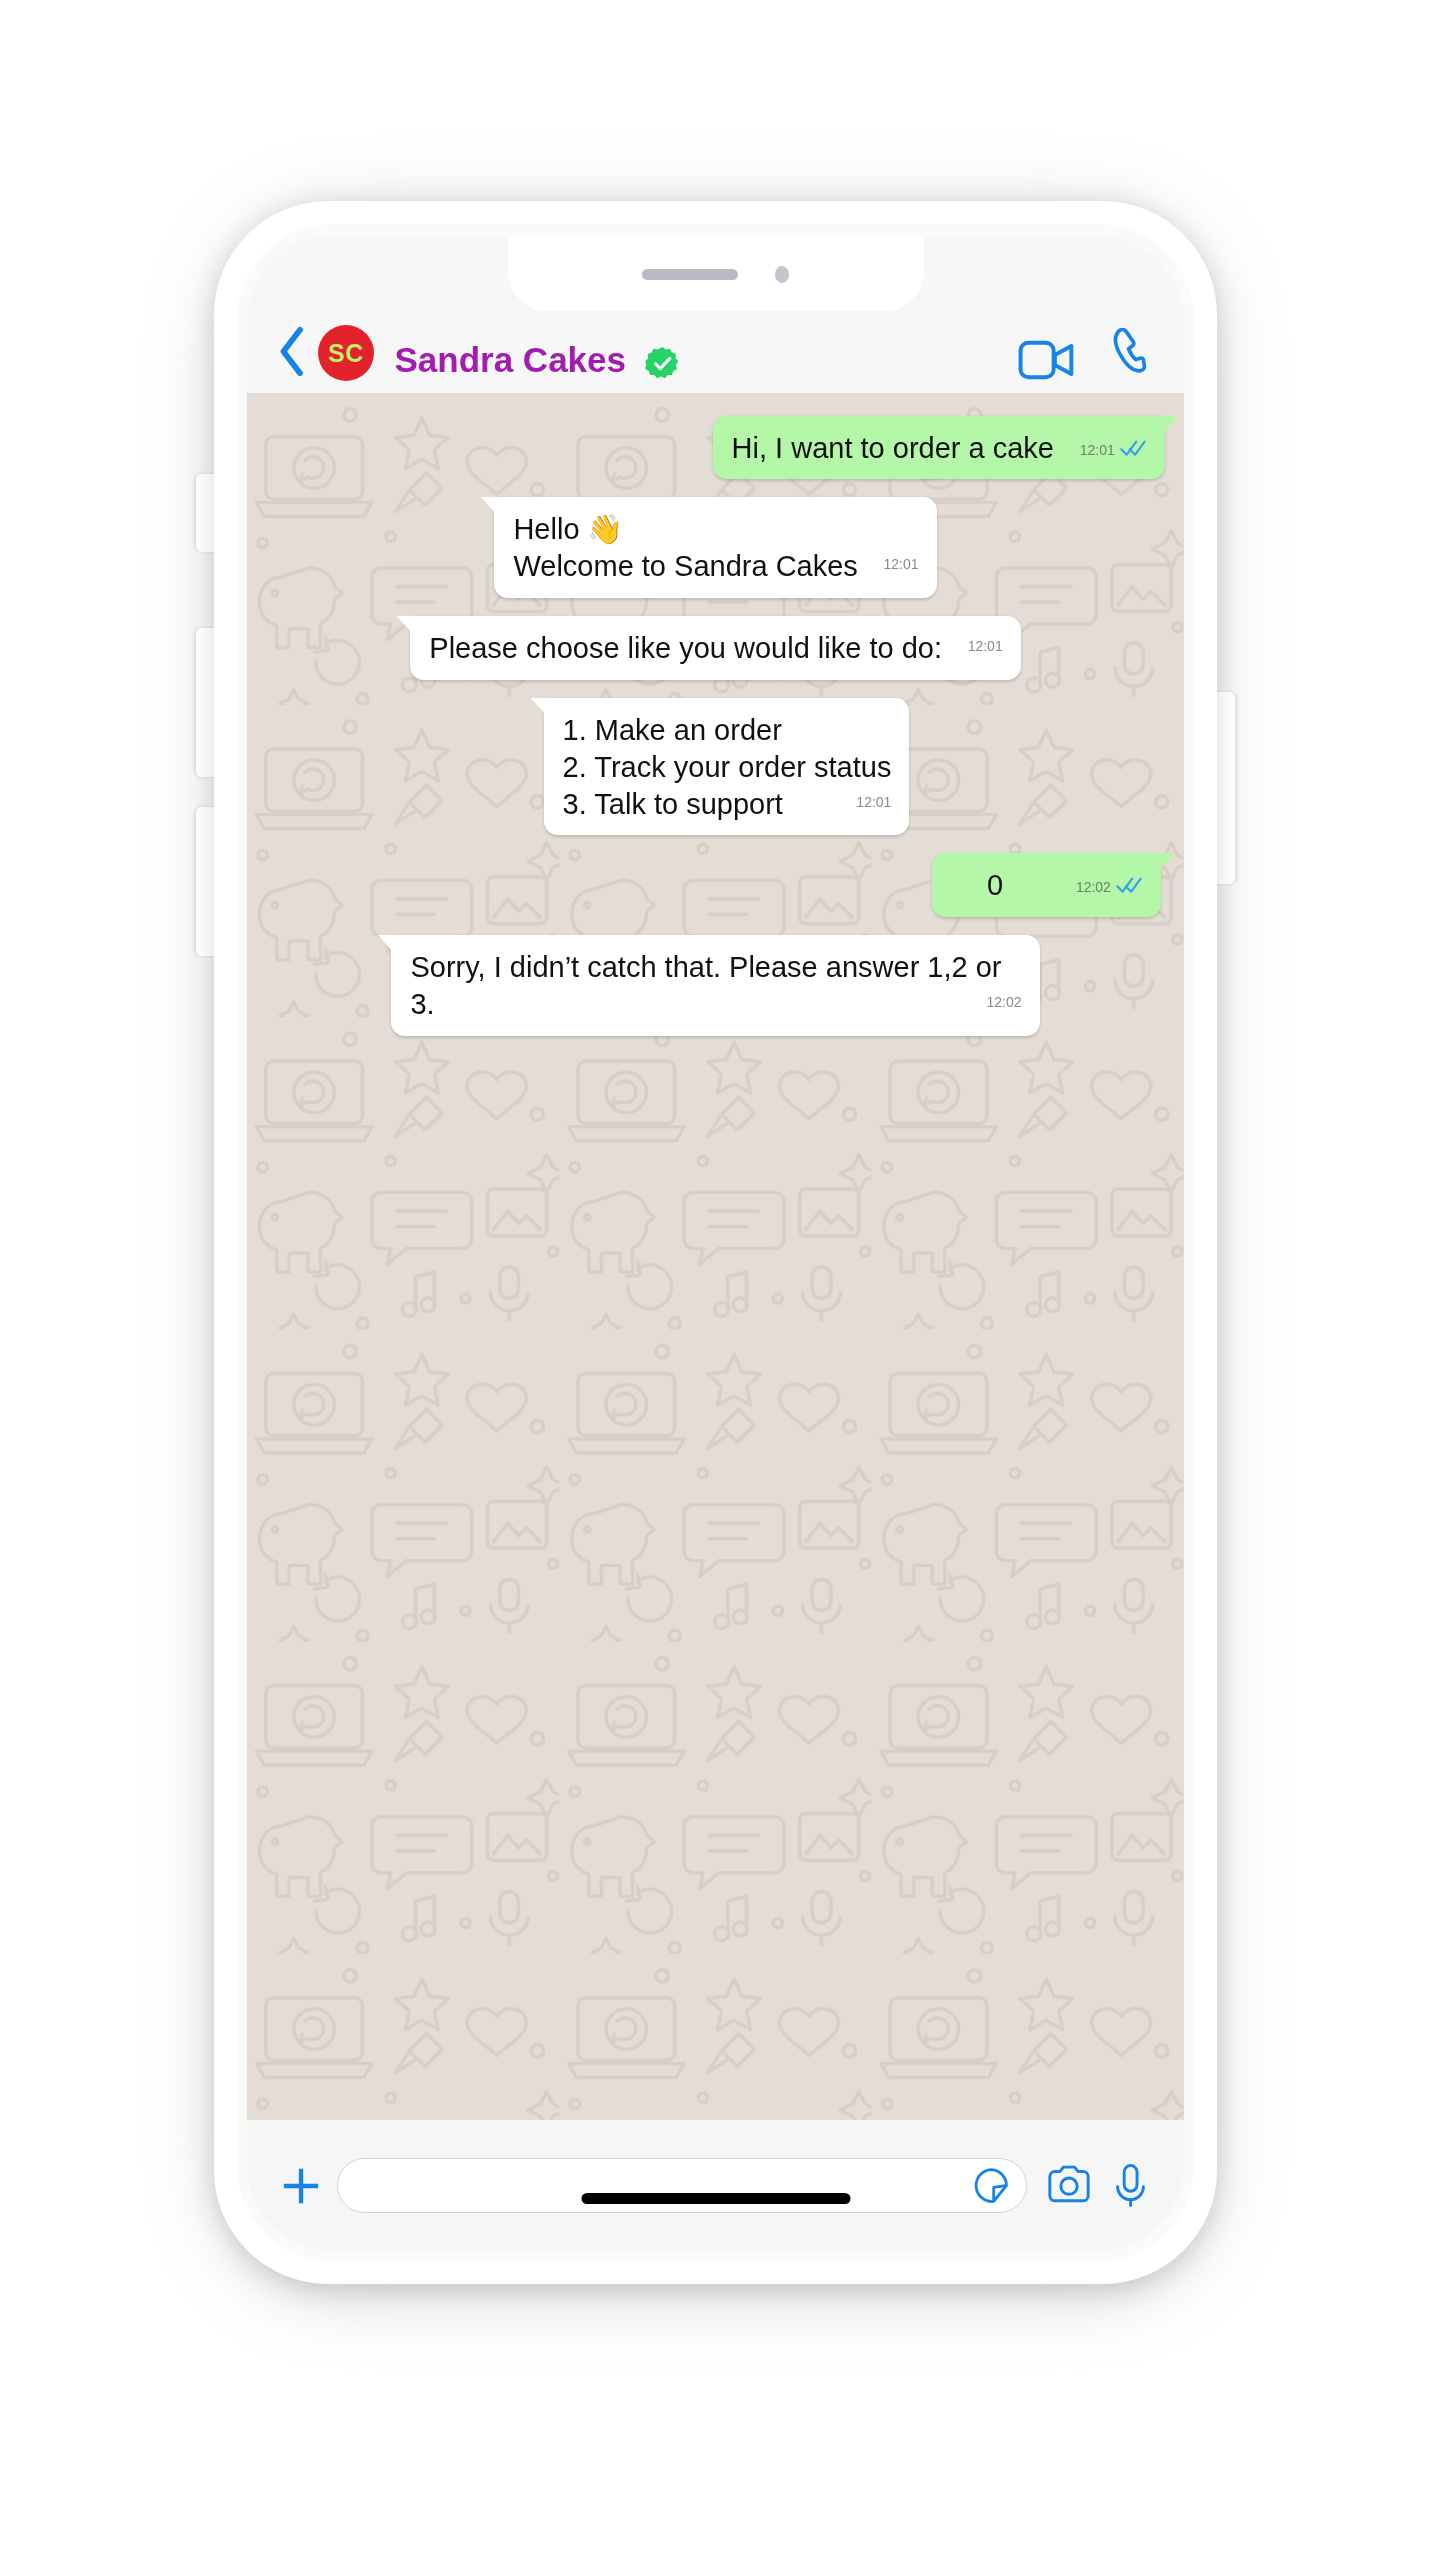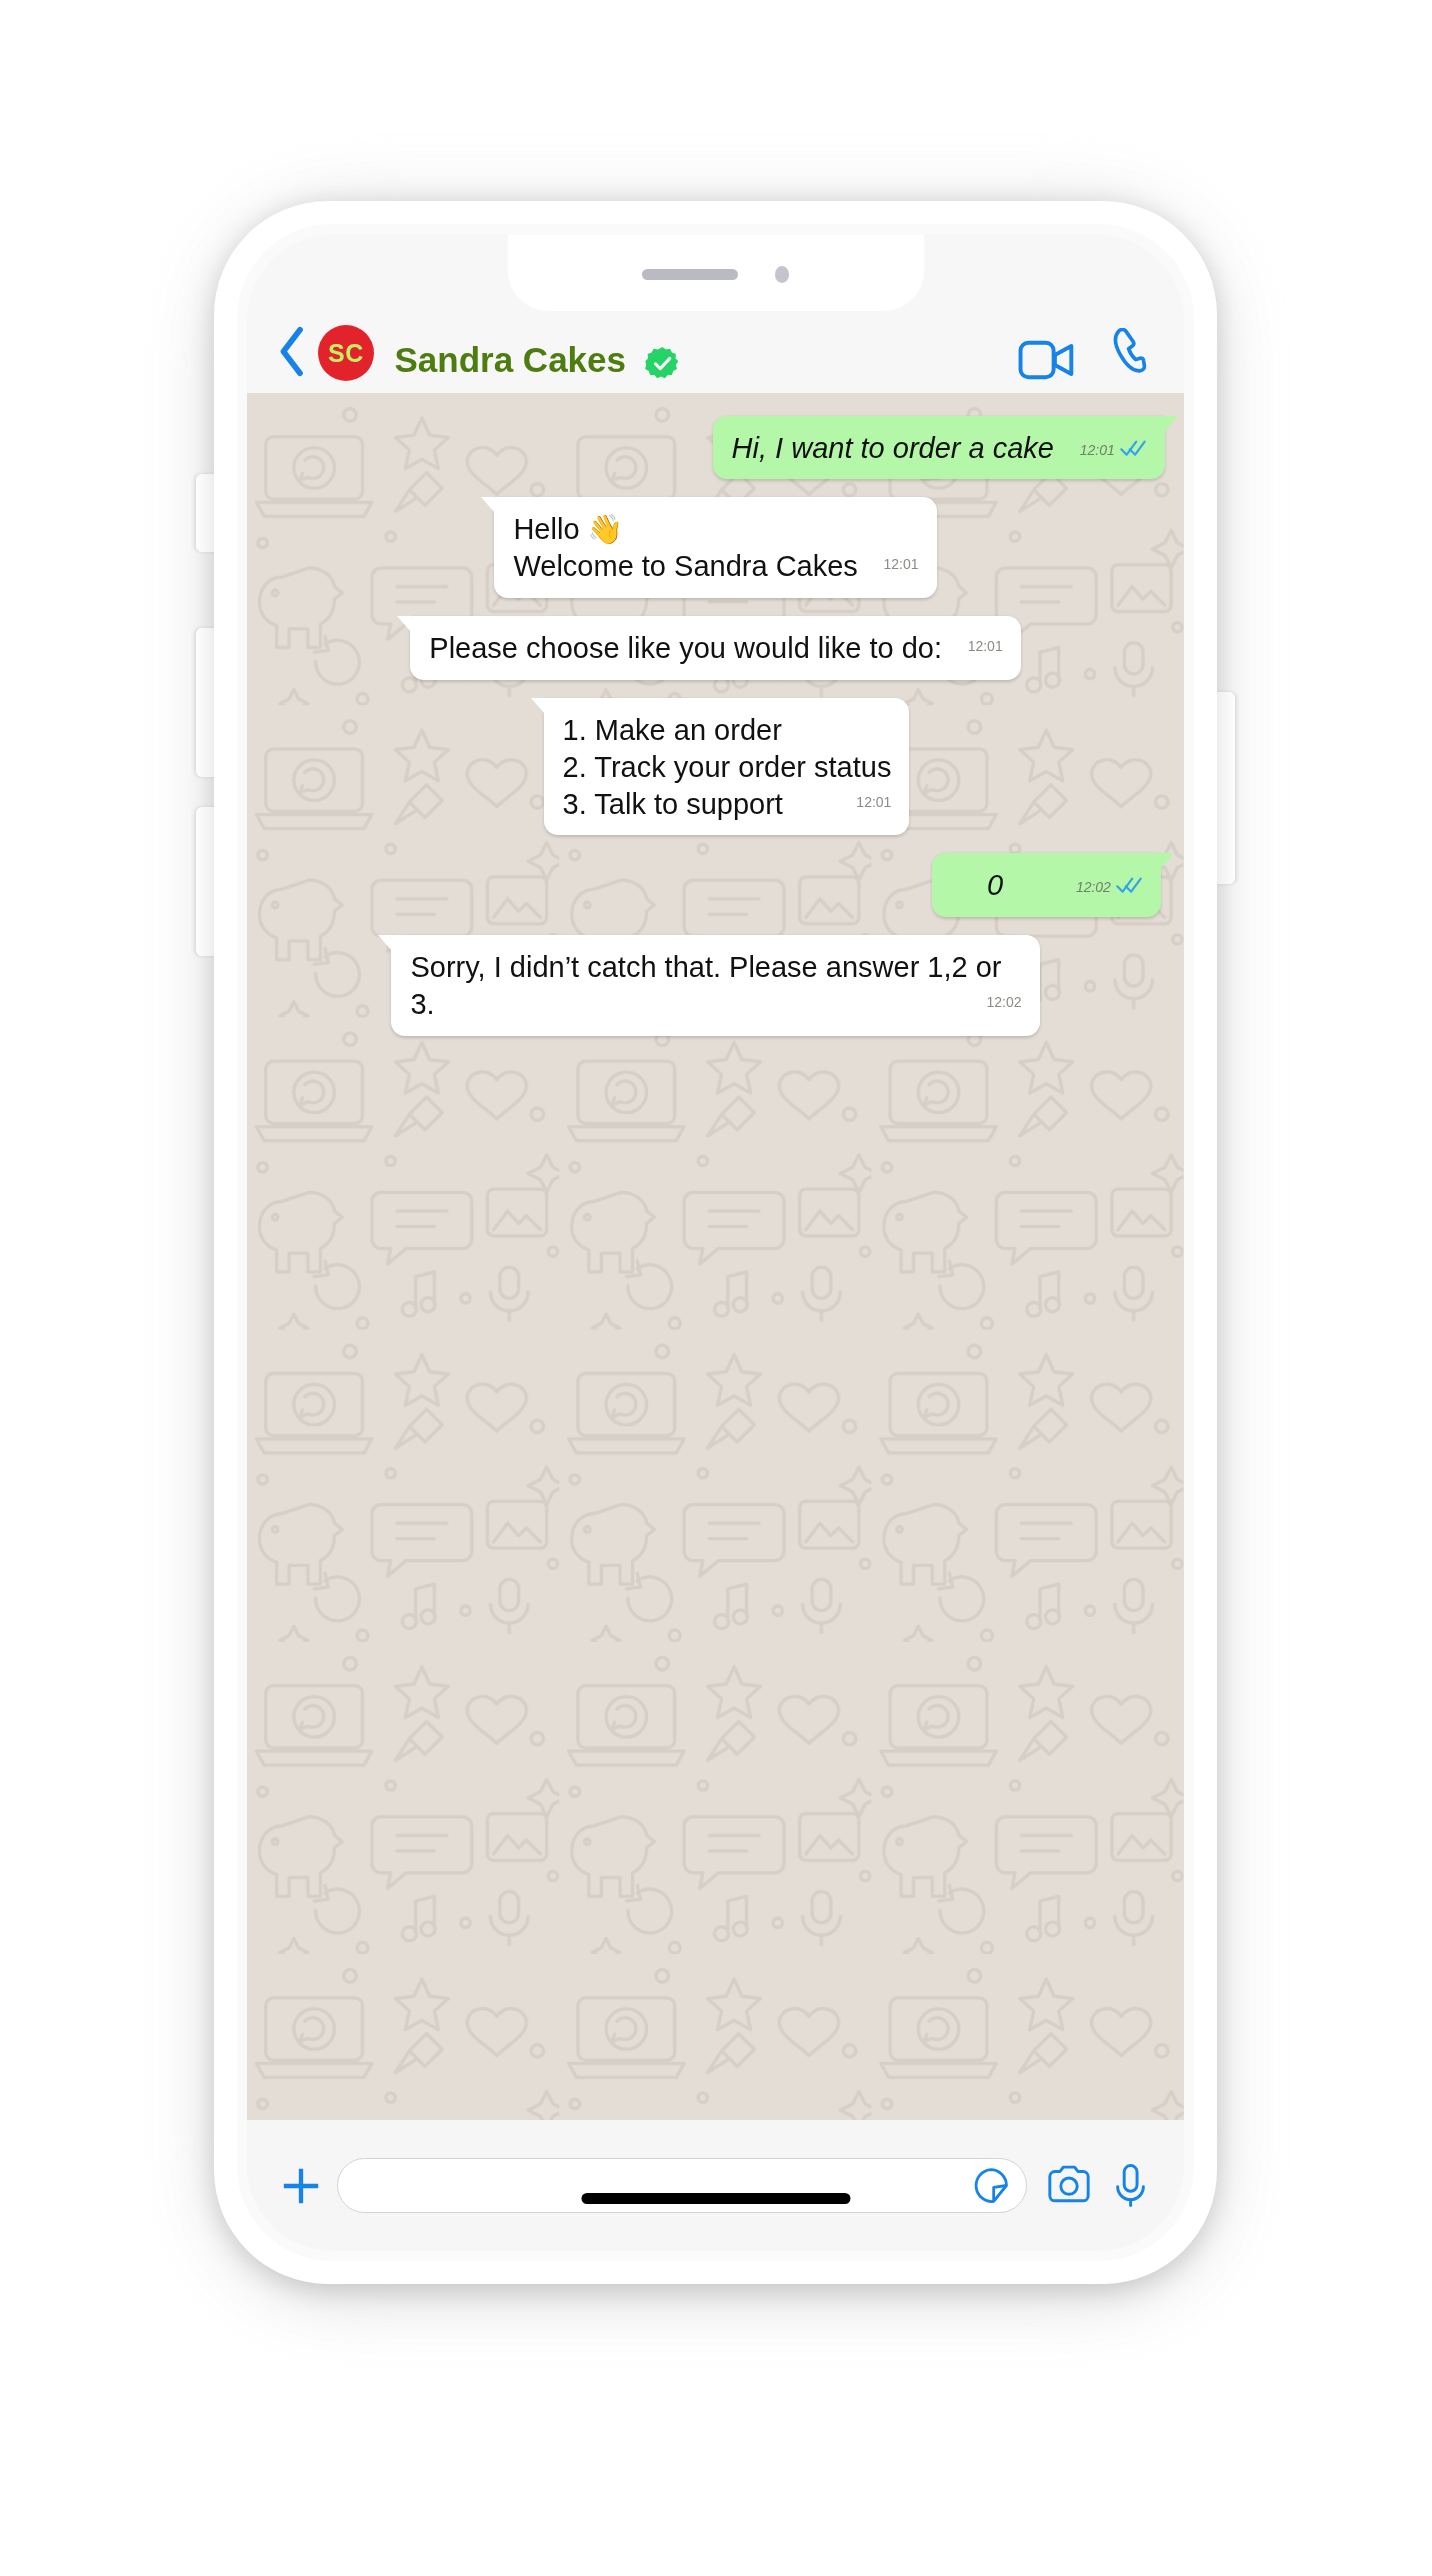--- a/index.html
+++ b/index.html
@@ -147,21 +147,21 @@
     font-size: 25px;
     font-weight: bold;
     letter-spacing: 0.6px;
     display: flex; align-items: center; justify-content: center;
     flex: none;
     margin-left: 3.8px;
   }
   #contact-name {
     font-size: 35px;
     font-weight: bold;
-    color: #4d7c0f;
+    color: #a21caf;
     margin-left: 20.5px;
     white-space: nowrap;
     line-height: 1;
     padding-bottom: 3.8px;
   }
   #verified-badge { margin-left: 19px; flex: none; display:flex; }
   #header-spacer { flex: 1 1 auto; }
   .header-action { flex: none; display: flex; align-items: center; justify-content:center; }
   #video-call-button { margin-right: 33px; }
 
@@ -183,21 +183,21 @@
     position: absolute;
     inset: 0;
     padding: 23px 19px 0 19px;
     box-sizing: border-box;
     display: flex;
     flex-direction: column;
     gap: 18px;
   }
   .msg-row { display: flex; width: 100%; }
   .msg-row.incoming { justify-content: center; }
-  .msg-row.outgoing { justify-content: flex-end; font-style: italic; }
+  .msg-row.outgoing { justify-content: flex-end; }
 
   .bubble {
     position: relative;
     max-width: 80%;
     border-radius: 14px;
     padding: 14px 18px 13px 19px;
     box-shadow: 0 1.9px 3.2px rgba(0,0,0,.16);
     font-size: 29px;
     line-height: 1.27;
     color: #111;

